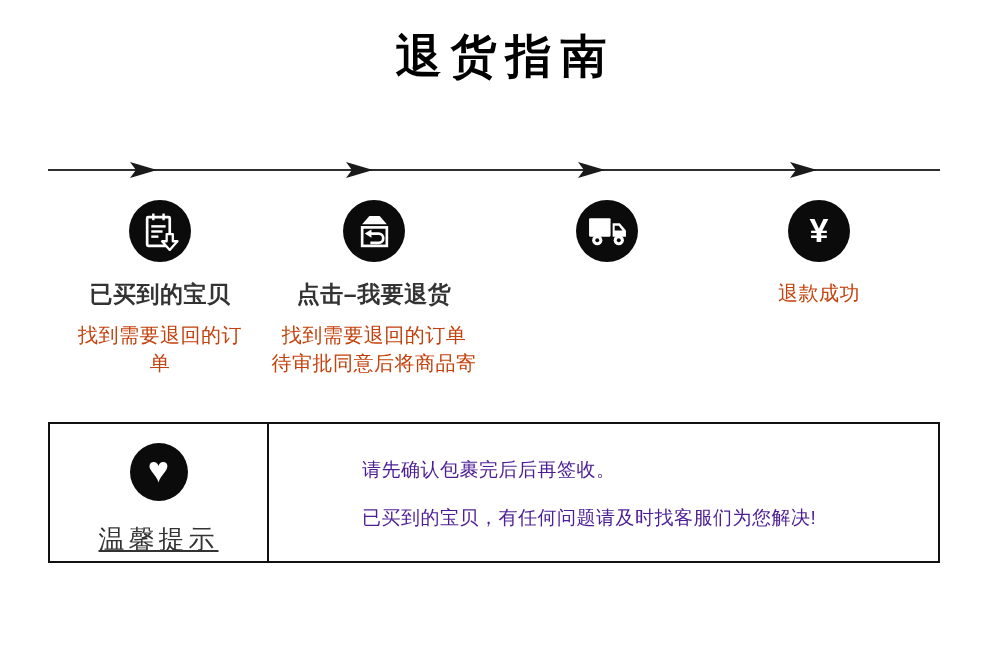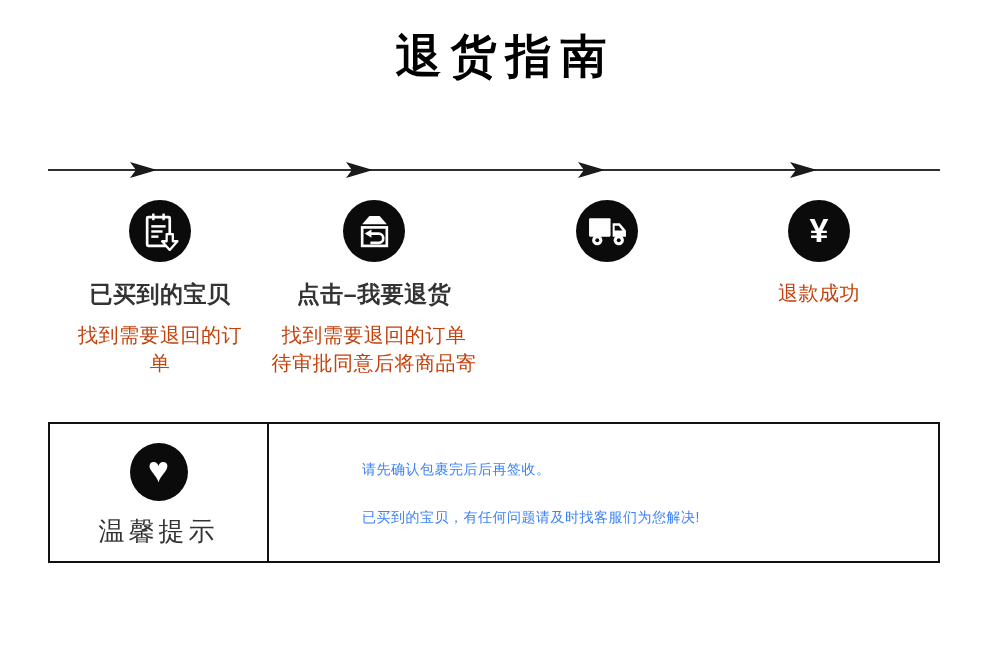--- a/index.html
+++ b/index.html
@@ -48,23 +48,23 @@
     border:2px solid #111; display:flex; background:#fff;
   }
   .tips-left {
     width:219px; border-right:2px solid #111; display:flex; flex-direction:column;
     align-items:center; justify-content:flex-start; padding-top:19px;
   }
   .tips-circle {
     width:58px; height:58px; border-radius:50%; background:#0b0b0b;
     display:flex; align-items:center; justify-content:center;
   }
-  .tips-title { margin-top:13px; font-size:26px; color:#333; letter-spacing:4px; }
+  .tips-title { margin-top:21px; font-size:26px; color:#333; letter-spacing:4px;text-decoration:underline; }
   .tips-right { flex:1; padding:33px 20px 0 93px; }
-  .tips-line { font-size:14px; color:#3b82f6; line-height:25px; letter-spacing:0.5px; }
+  .tips-line { font-size:19px; color:#4c1d95; line-height:25px; letter-spacing:0.5px; }
   .tips-line + .tips-line { margin-top:23px; }
 </style>
 </head>
 <body>
 
 <div class="canvas">
 
   <h1 class="page-title">退货指南</h1>
 
   <div class="timeline-line"></div>

